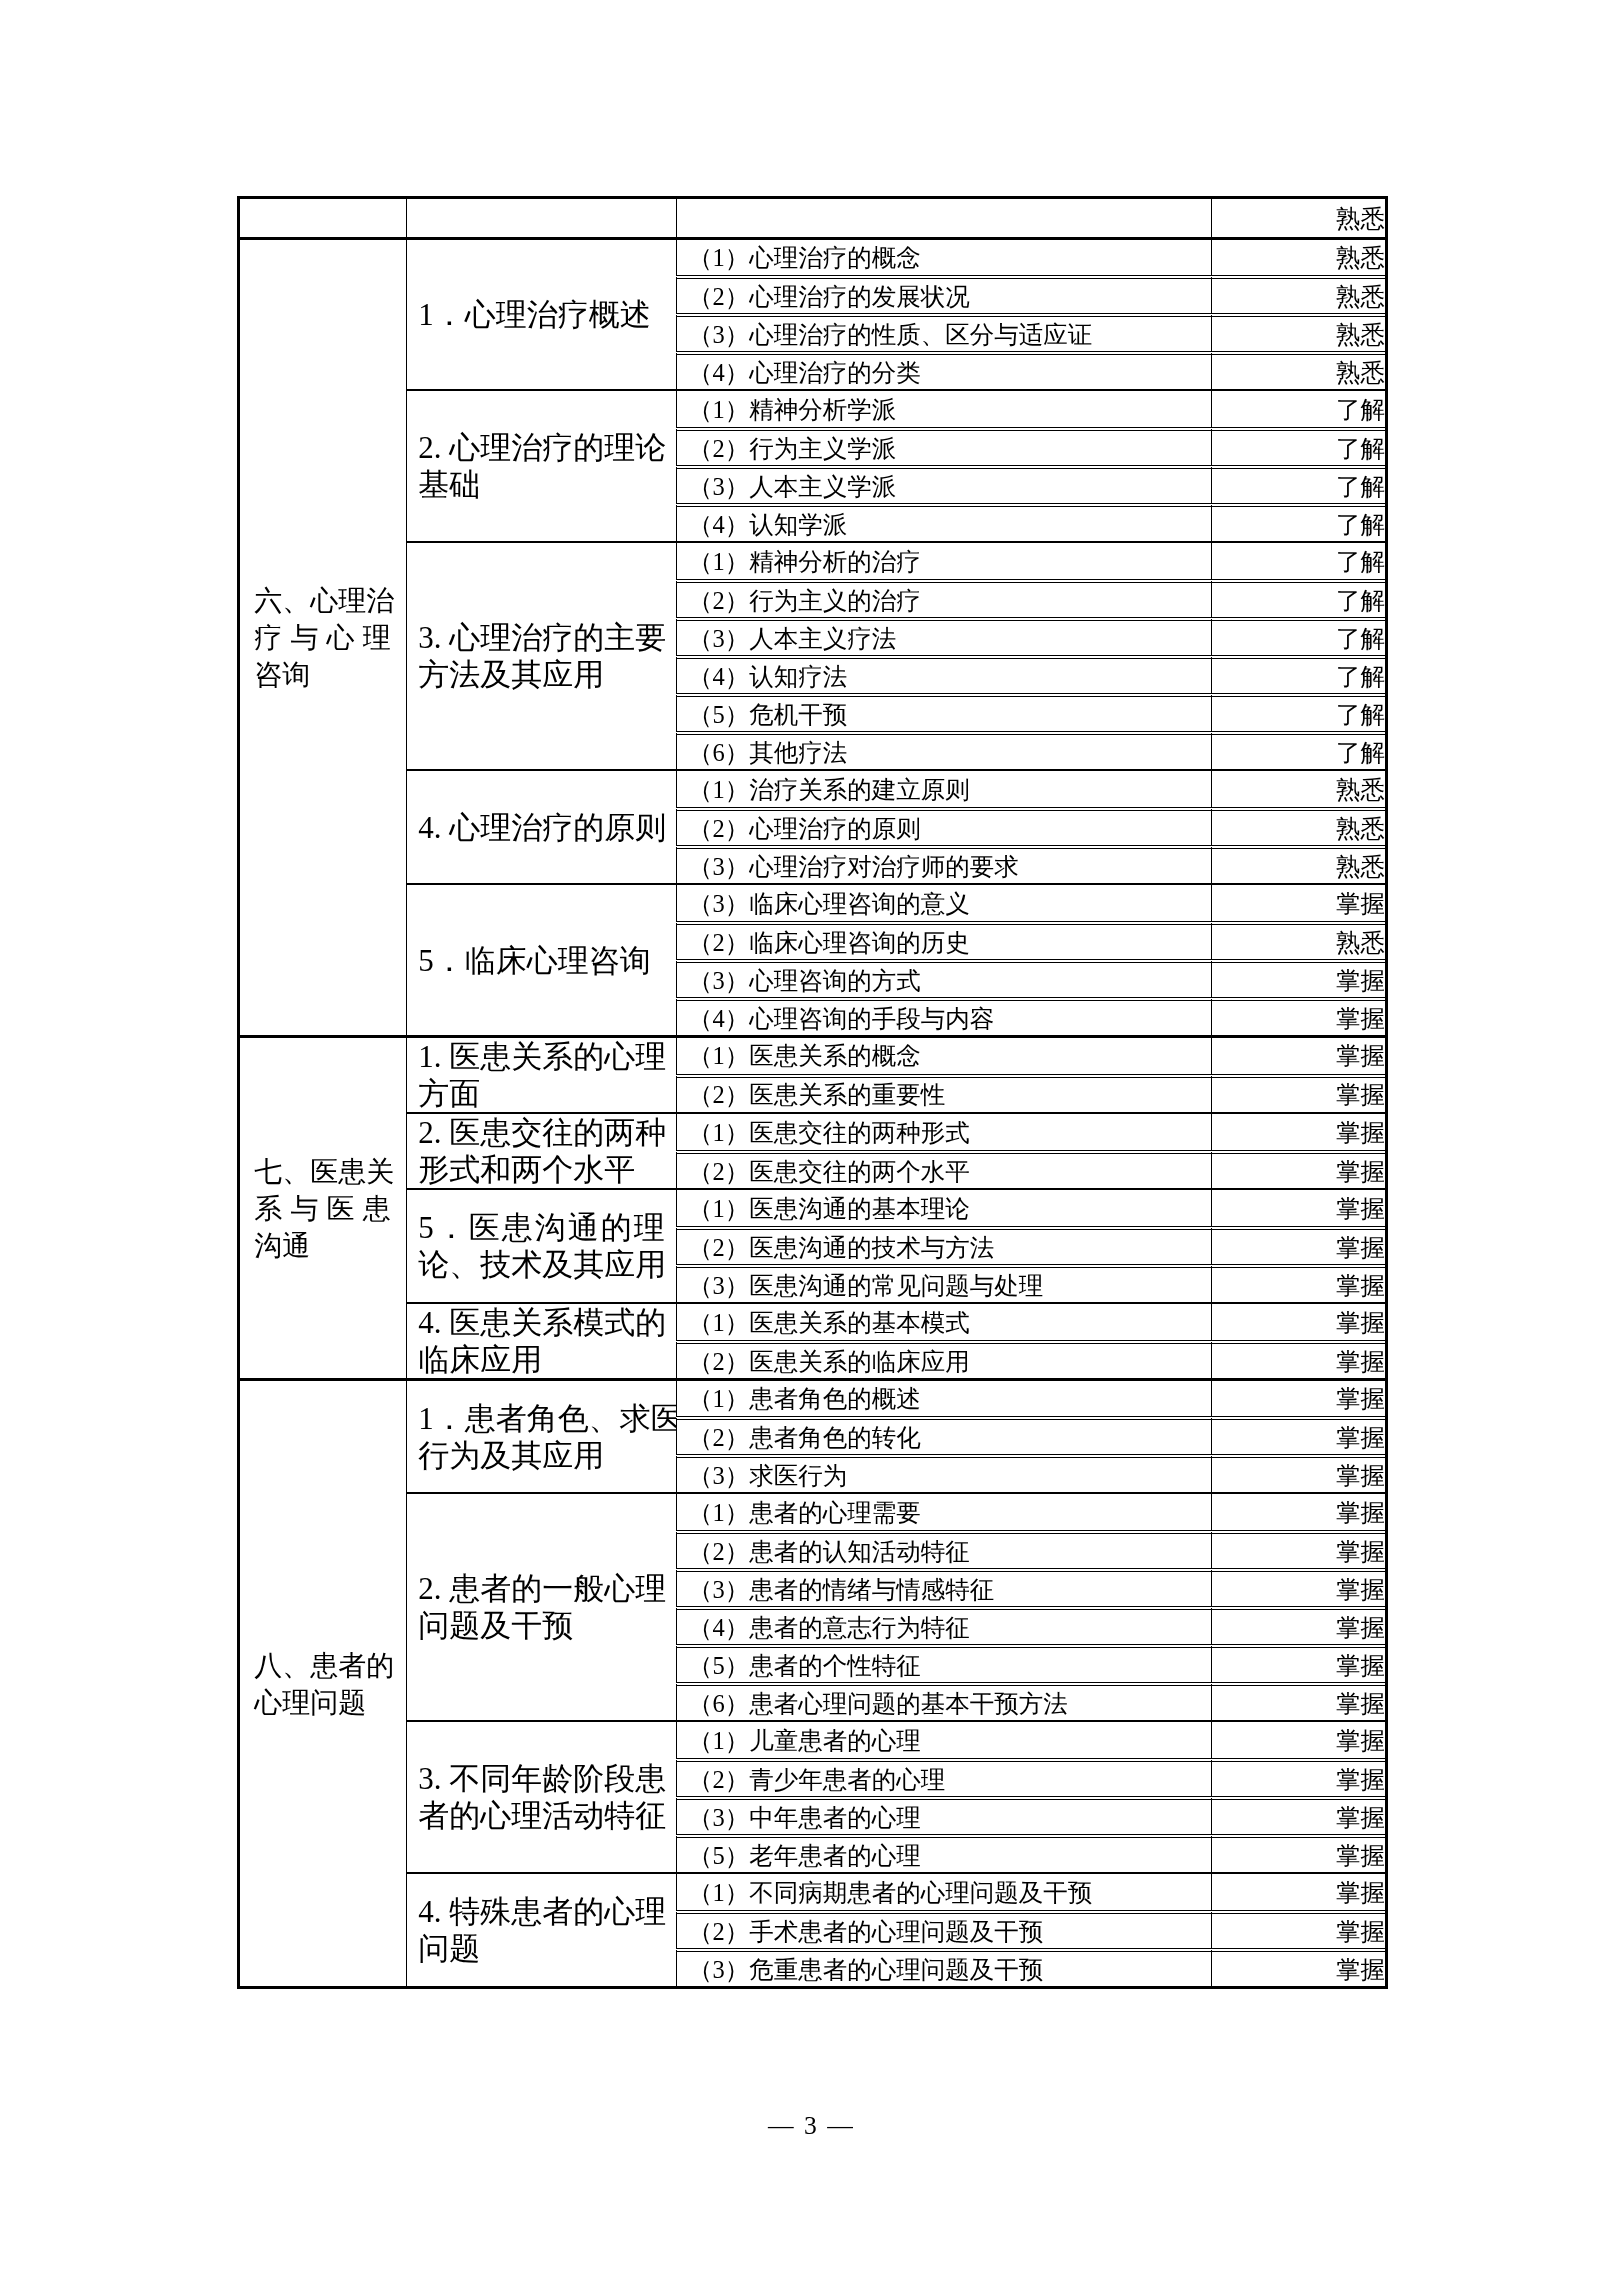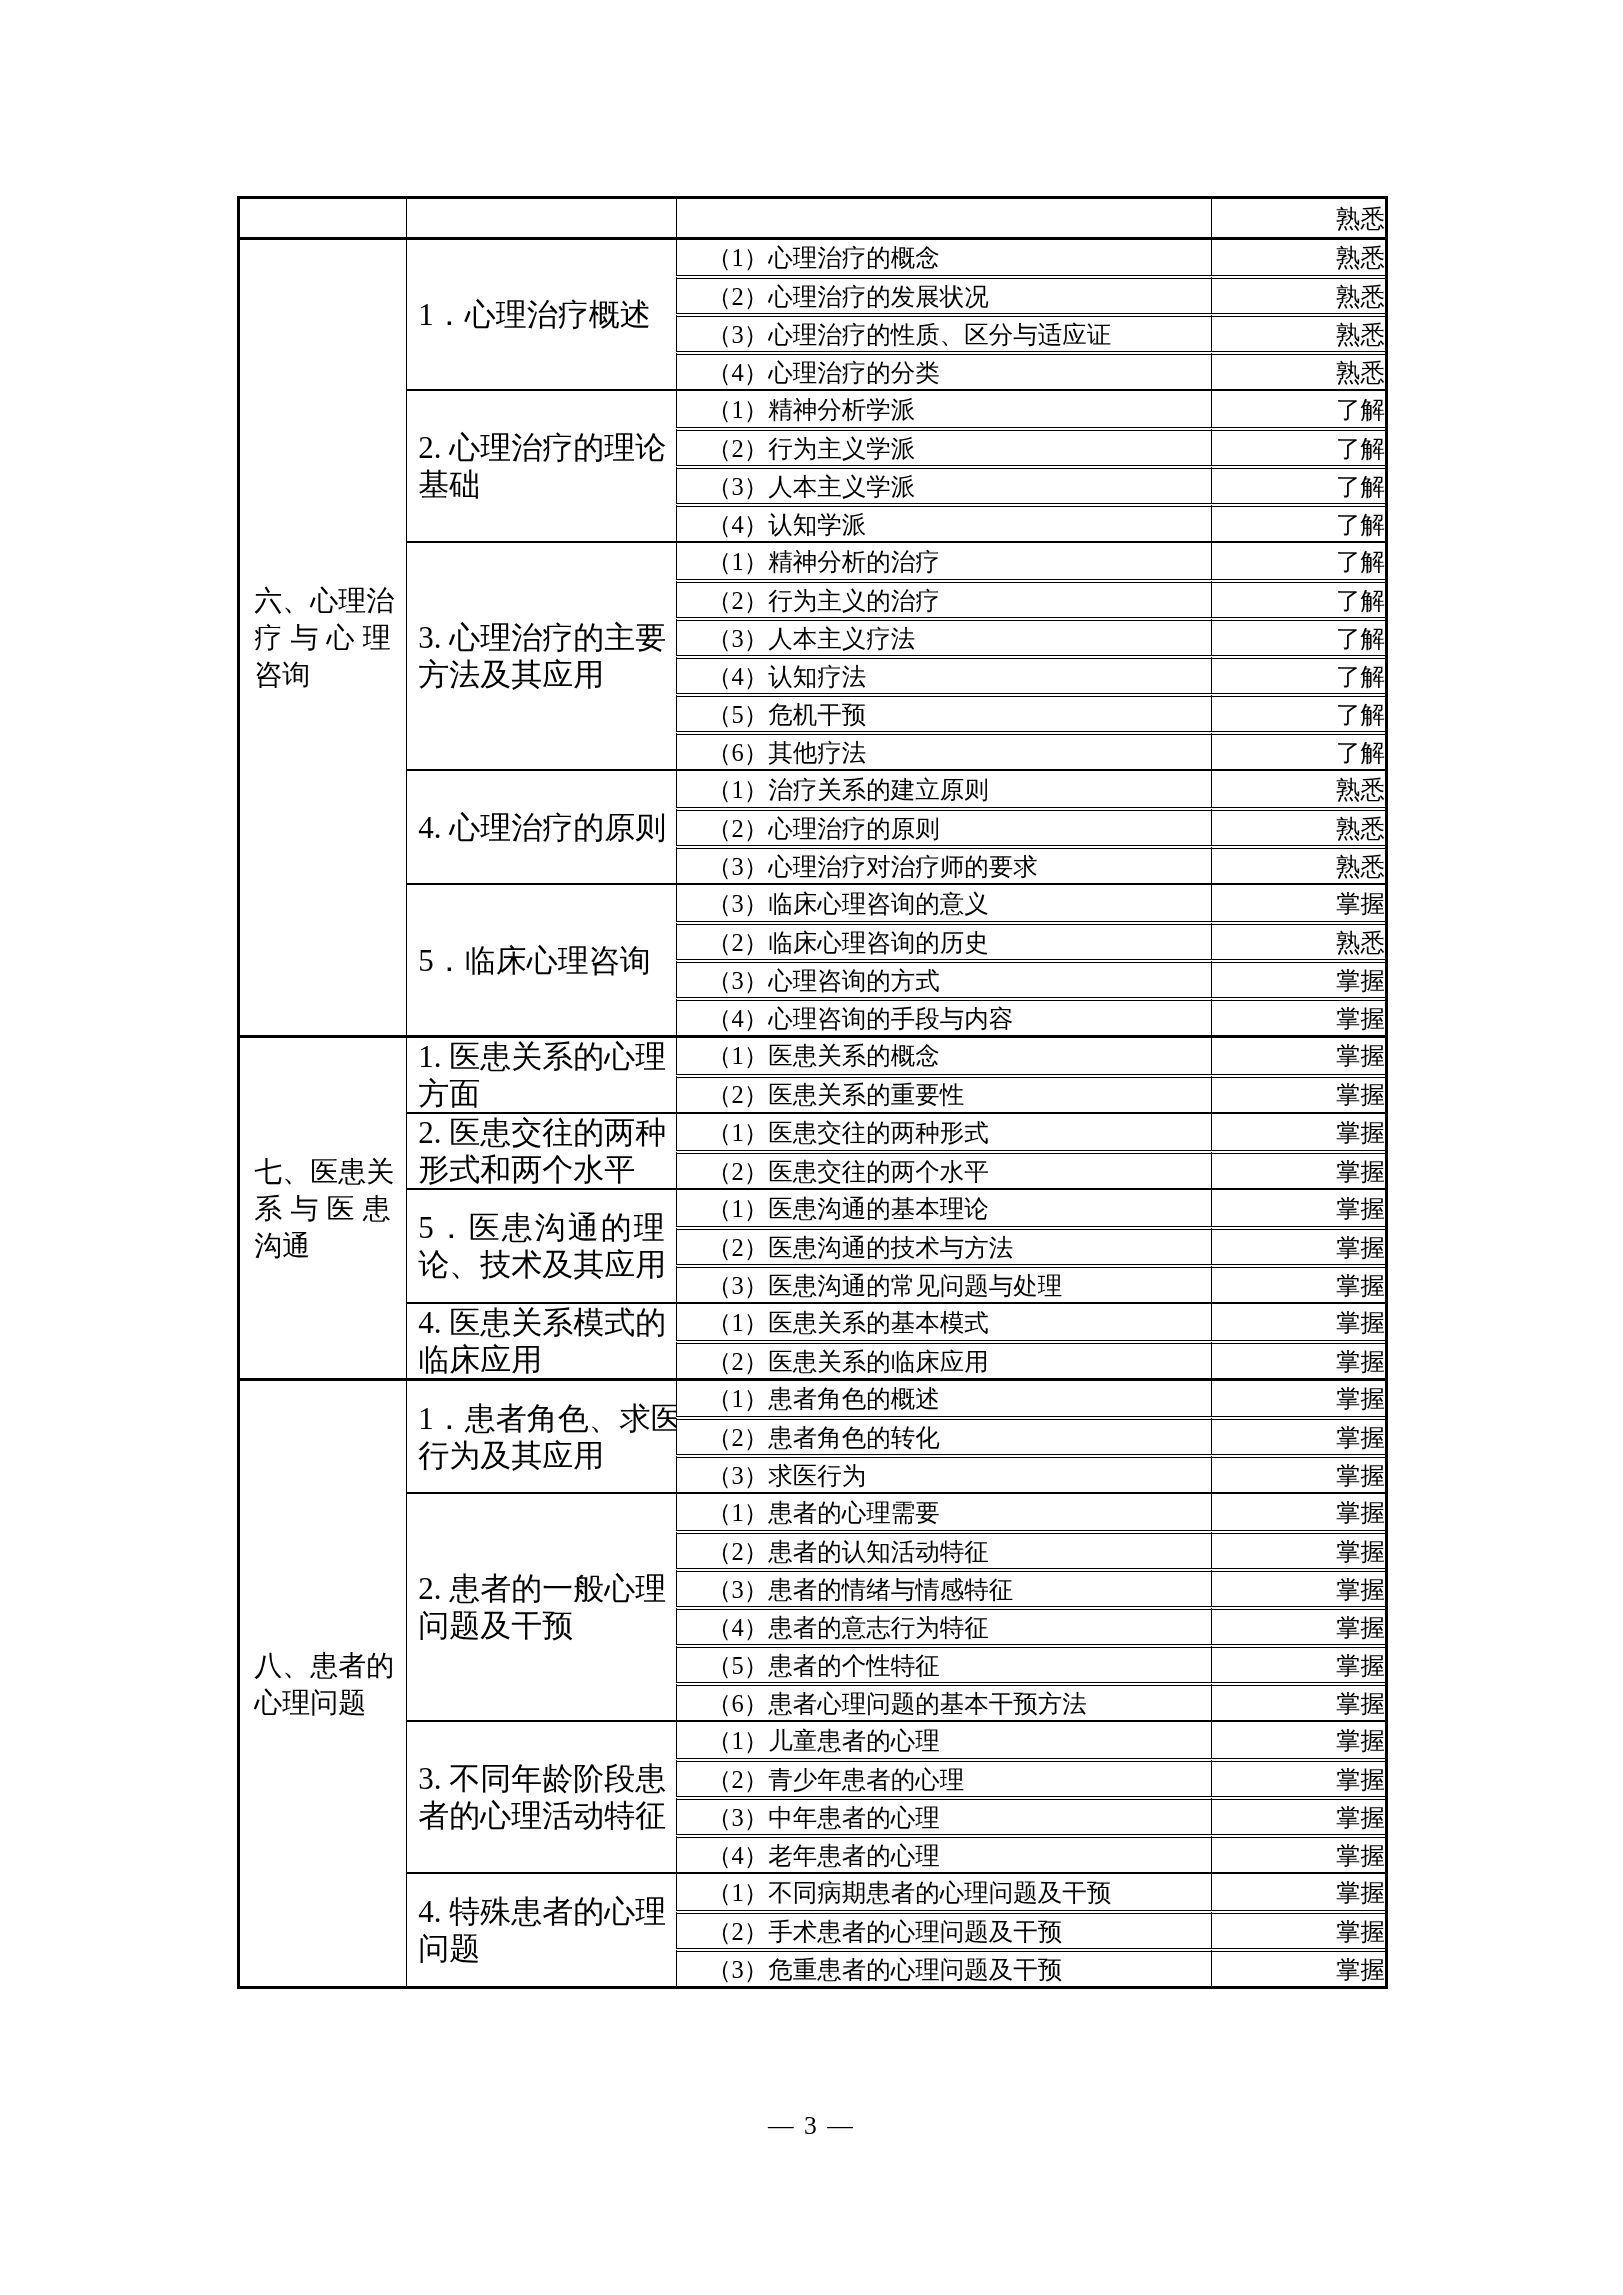--- a/index.html
+++ b/index.html
@@ -17,21 +17,21 @@
   tr{height:38px;}
   
   td.bl{border-left:1.5px solid #000000;}
   
   tr.item > td{border-top:4.6px double #000000;}   
   tr.sub  > td{border-top:2.6px solid #000000;}    
   tr.sec  > td{border-top:3.1px solid #000000;}    
   tr.r0   > td{border-top:none;}
   .c1{width:166px;font-size:28px;padding:0 15.3px 0 14.3px;}
   .c2{width:270px;font-size:31px;padding:0 11.2px;}
-  .c3{width:535px;font-size:24.5px;padding-left:30px;white-space:nowrap;}
+  .c3{width:535px;font-size:24.5px;padding-left:11px;white-space:nowrap;}
   .c4{width:174px;font-size:24.5px;text-align:right;}
   .lbl div{line-height:37px;white-space:nowrap;}
   .jl{text-align:justify;text-align-last:justify;text-justify:inter-character;}
   .page-footer{
     position:absolute;left:0;top:2111px;width:100%;
     text-align:center;font-size:25.6px;letter-spacing:2px;
   }
 </style>
 </head>
 <body>
@@ -266,21 +266,21 @@
         </tr>
         <tr class="item">
           <td class="c3 bl">（2）青少年患者的心理</td>
           <td class="c4 bl">掌握</td>
         </tr>
         <tr class="item">
           <td class="c3 bl">（3）中年患者的心理</td>
           <td class="c4 bl">掌握</td>
         </tr>
         <tr class="item">
-          <td class="c3 bl">（4）老年患者的心理</td>
+          <td class="c3 bl">（5）老年患者的心理</td>
           <td class="c4 bl">掌握</td>
         </tr>
         <tr class="sub">
           <td class="c2 bl lbl" rowspan="3">
             <div class="jl">4. 特殊患者的心理</div>
             <div>问题</div>
           </td>
           <td class="c3 bl">（1）不同病期患者的心理问题及干预</td>
           <td class="c4 bl">掌握</td>
         </tr>

